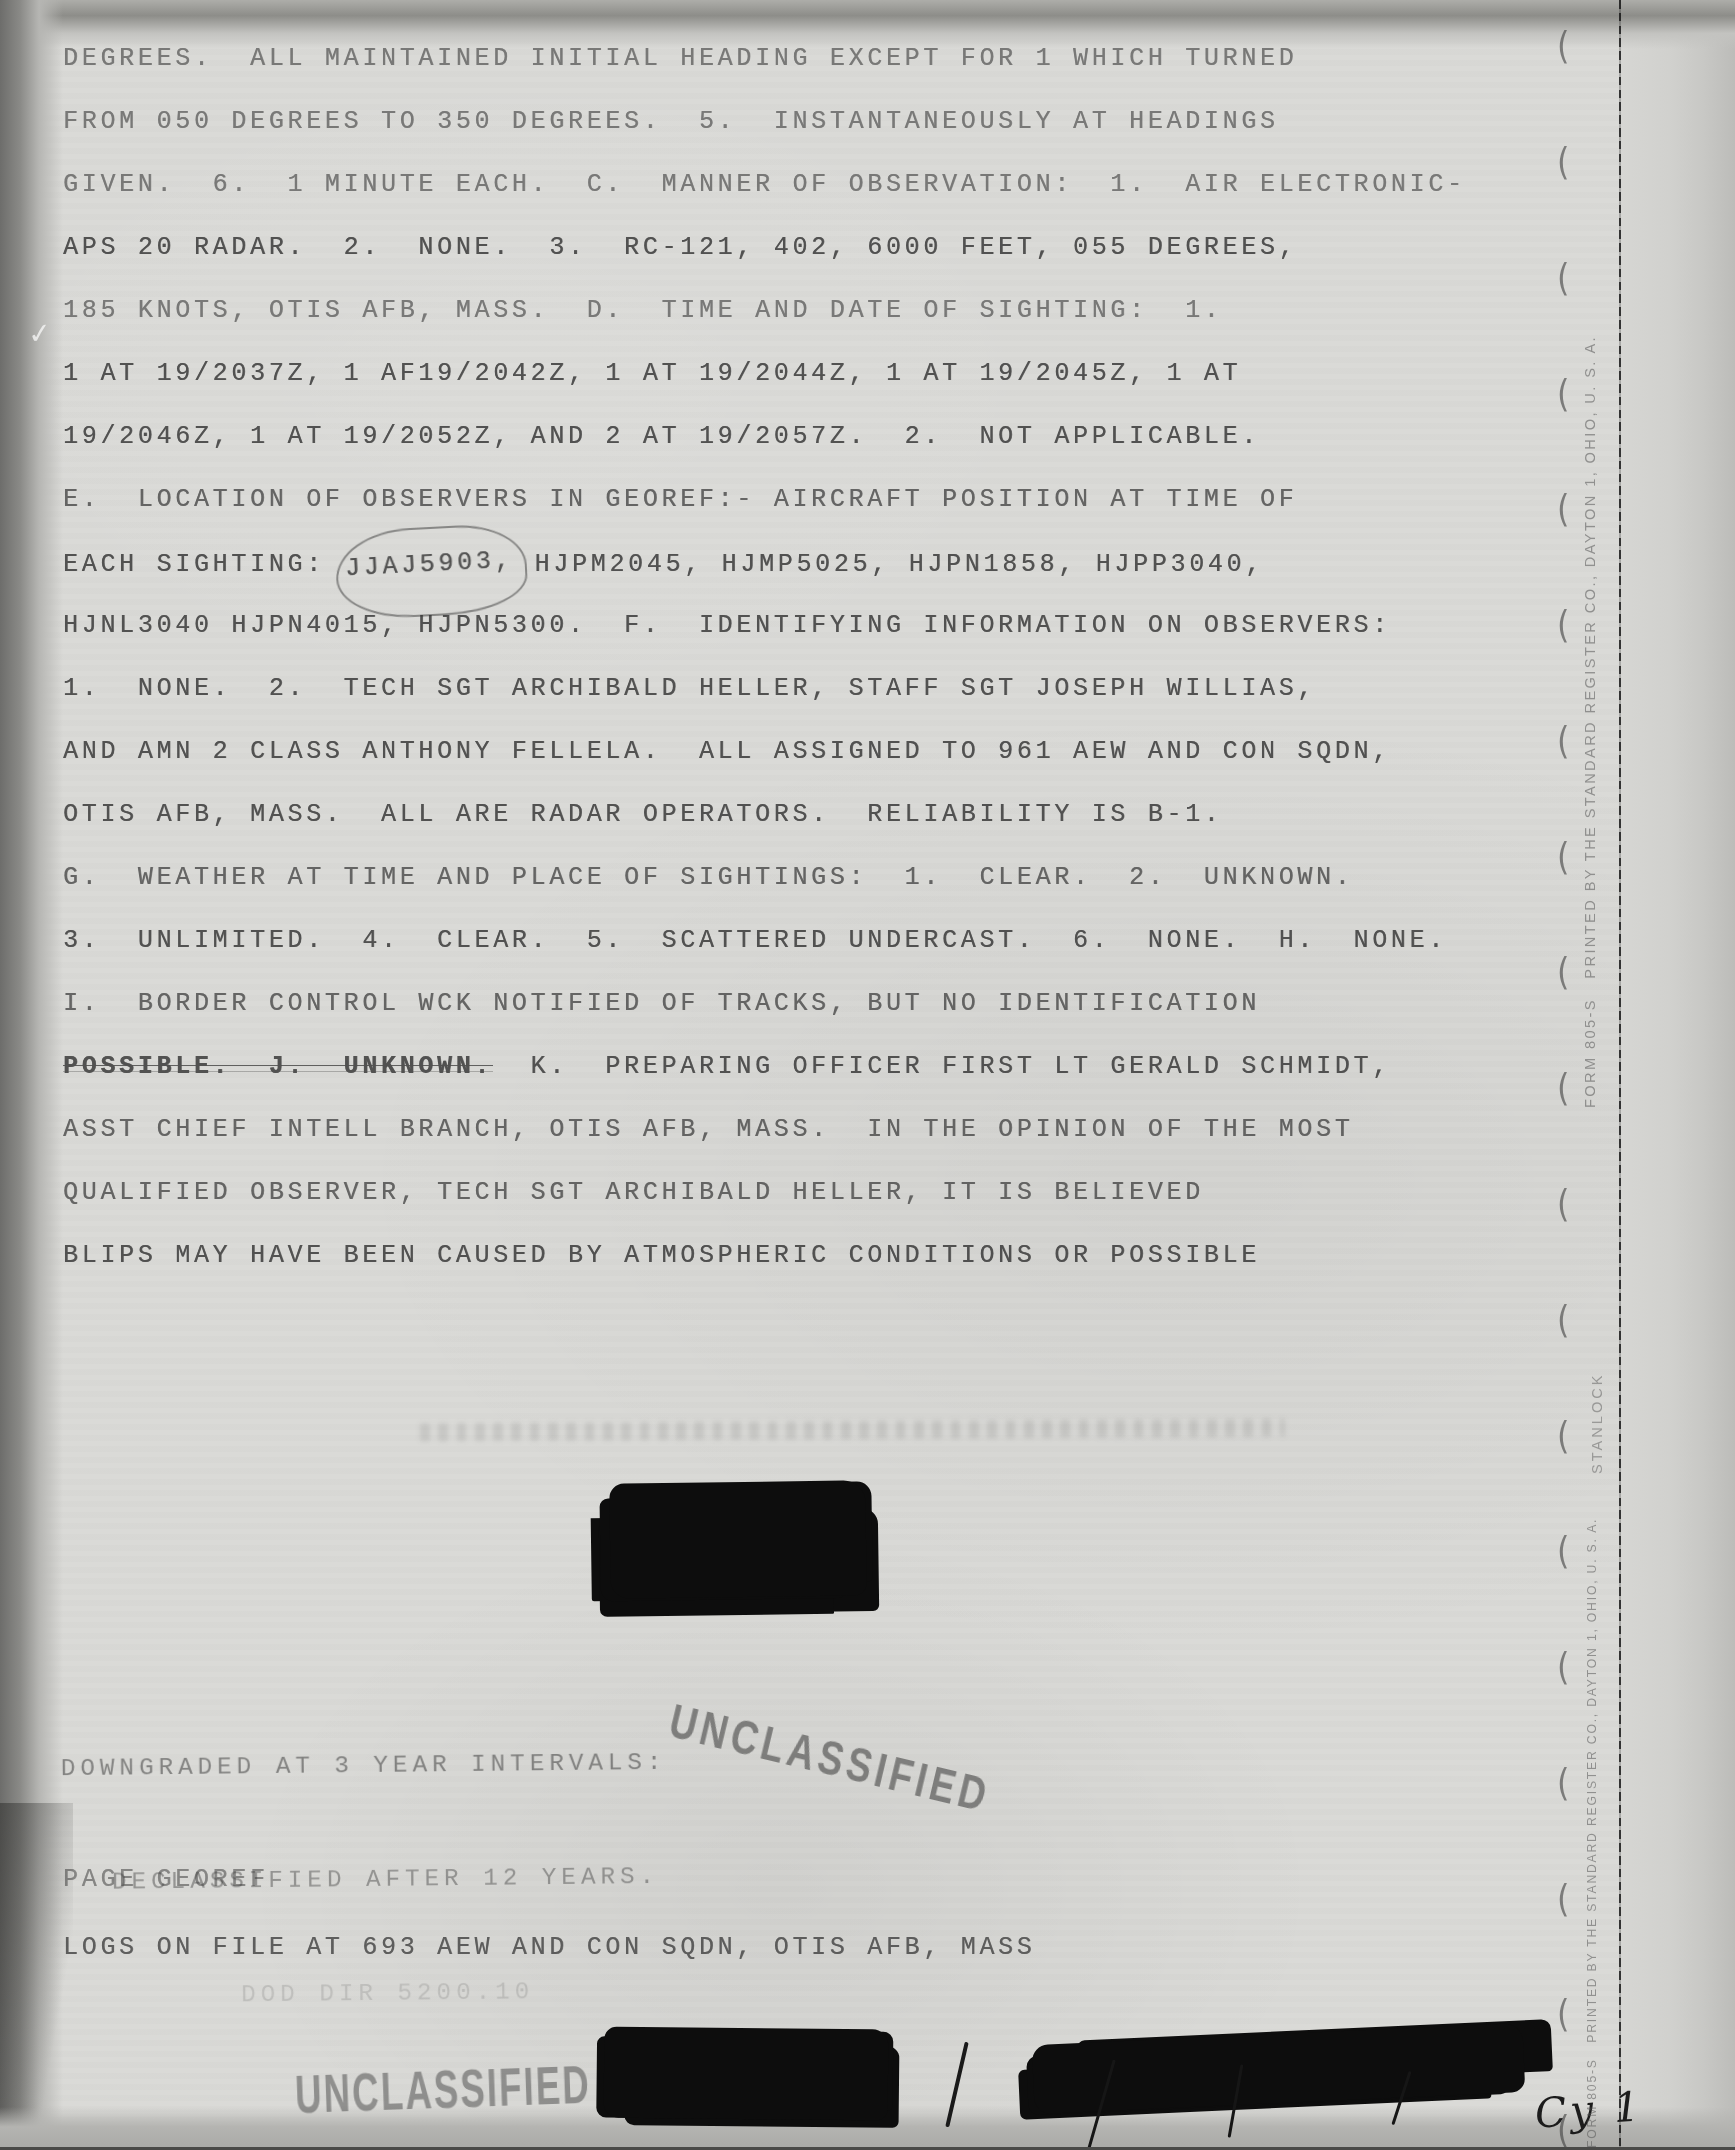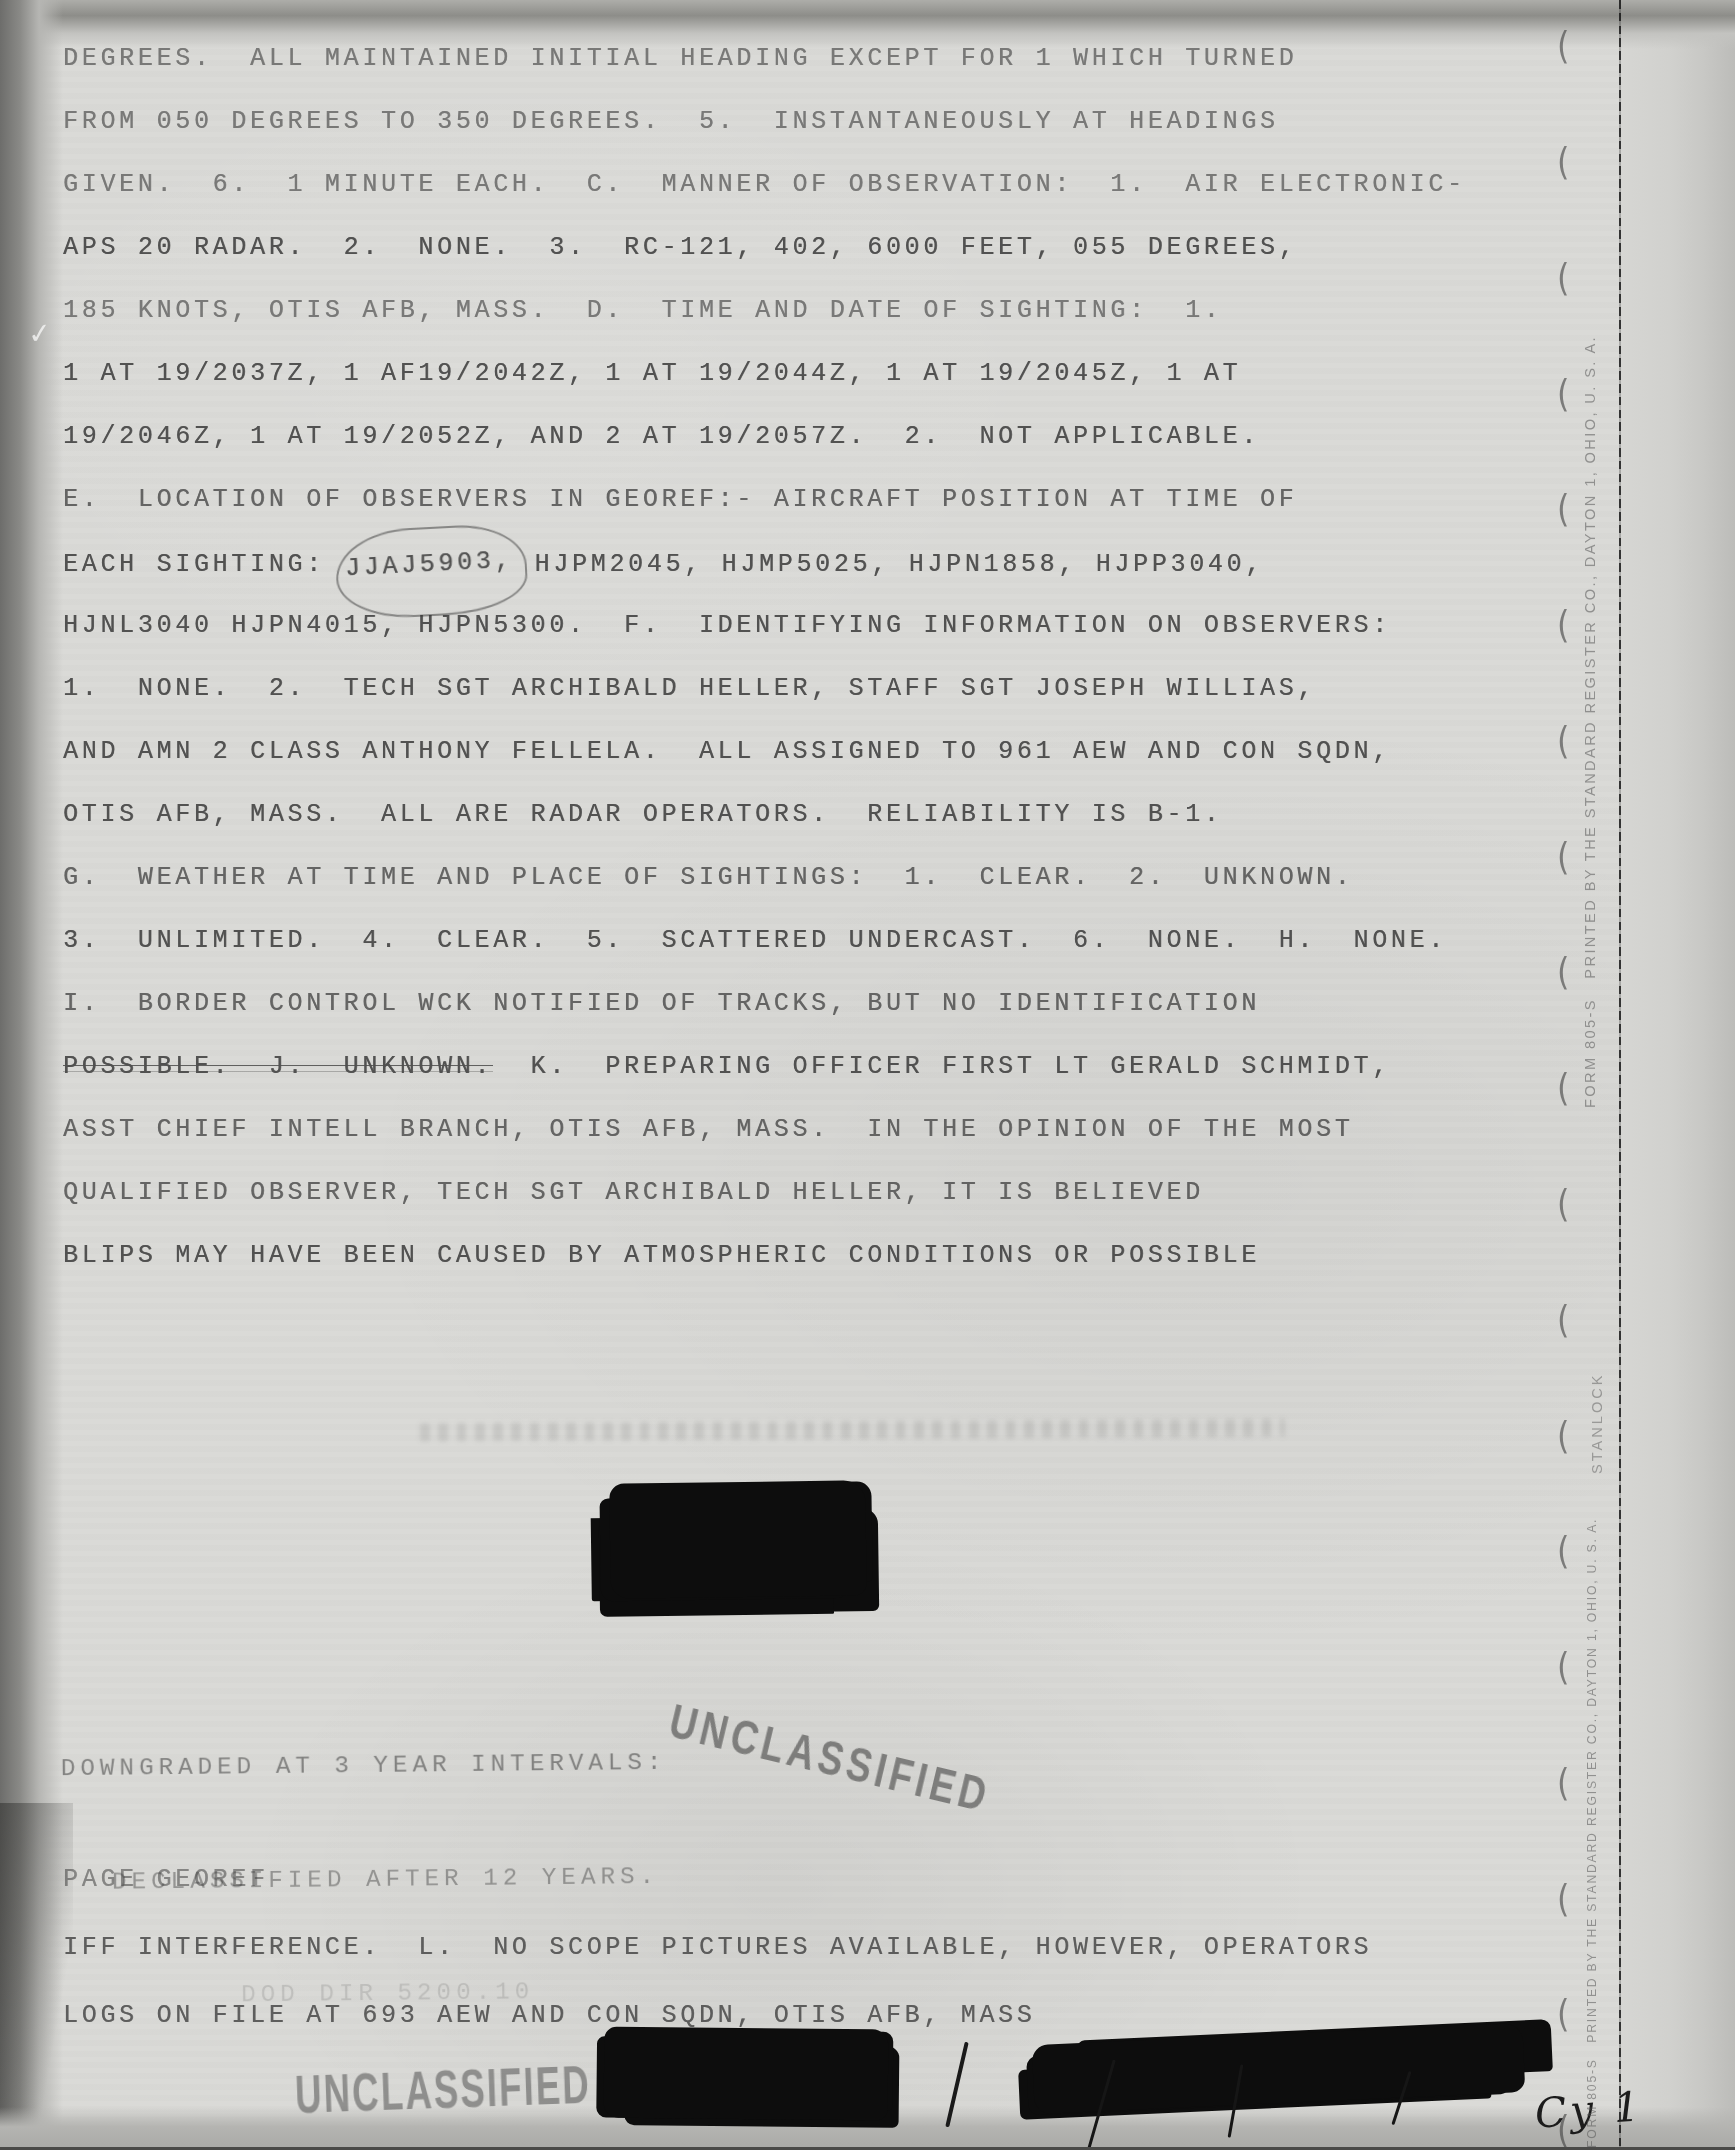--- a/index.html
+++ b/index.html
@@ -36,21 +36,21 @@
   .tline:nth-child(1),.tline:nth-child(2),.tline:nth-child(3),.tline:nth-child(5){opacity:.58;filter:blur(0.4px);}
   .tline:nth-child(8),.tline:nth-child(14),.tline:nth-child(16),
   .tline:nth-child(18),.tline:nth-child(19){opacity:.7;filter:blur(0.3px);}
   .typed-footer{position:absolute;left:63px;top:1846px;font-size:25px;line-height:68px;
     letter-spacing:3.7px;white-space:pre;text-shadow:0.4px 0.4px 0.5px rgba(40,40,40,.6);}
   .fline{height:68px;opacity:.74;filter:blur(0.3px);}
   .fline:nth-child(1){opacity:.5;filter:blur(0.5px);}
 
   .struck{background-image:linear-gradient(to bottom, transparent 44%, rgba(45,45,45,.85) 44%,
     rgba(45,45,45,.85) 50%, transparent 50%, transparent 64%, rgba(45,45,45,.35) 64%,
-    rgba(45,45,45,.35) 68%, transparent 68%);}
+    rgba(45,45,45,.35) 68%, transparent 68%);font-weight:bold;}
   .circled{display:inline-block;border:2.4px solid rgba(52,52,52,.6);
     border-radius:50% 46% 55% 50% / 68% 60% 52% 58%;
     padding:3.7px 11px 18.3px 7.3px;margin:-3.7px -11px -18.3px -7.3px;transform:rotate(-3deg);}
 
   
   #stamp-downgraded{position:absolute;left:62px;top:1671px;font-size:24.4px;letter-spacing:4.9px;
     color:rgba(60,60,60,.55);transform:rotate(-.6deg);filter:blur(0.3px);white-space:pre;line-height:38px;}
   #stamp-downgraded .dg2{margin-left:50px;opacity:.8;}
   #stamp-downgraded .dg3{margin-left:178px;opacity:.3;}
   #stamp-unclass-diag{position:absolute;left:677px;top:1693px;font-family:"Liberation Sans",sans-serif;
@@ -102,21 +102,21 @@
 
 <div class="page">
   <div id="rightstrip"></div>
   <div id="topband"></div>
   <div id="leftstrip"></div>
   <div id="cornershade"></div>
   <div id="bottomband"></div>
   <div id="fold"></div>
 
   <div class="typed-block"><div class="tline"><span>DEGREES.  ALL MAINTAINED INITIAL HEADING EXCEPT FOR 1 WHICH TURNED</span></div><div class="tline"><span>FROM 050 DEGREES TO 350 DEGREES.  5.  INSTANTANEOUSLY AT HEADINGS</span></div><div class="tline"><span>GIVEN.  6.  1 MINUTE EACH.  C.  MANNER OF OBSERVATION:  1.  AIR ELECTRONIC-</span></div><div class="tline"><span>APS 20 RADAR.  2.  NONE.  3.  RC-121, 402, 6000 FEET, 055 DEGREES,</span></div><div class="tline"><span>185 KNOTS, OTIS AFB, MASS.  D.  TIME AND DATE OF SIGHTING:  1.</span></div><div class="tline"><span>1 AT 19/2037Z, 1 AF19/2042Z, 1 AT 19/2044Z, 1 AT 19/2045Z, 1 AT</span></div><div class="tline"><span>19/2046Z, 1 AT 19/2052Z, AND 2 AT 19/2057Z.  2.  NOT APPLICABLE.</span></div><div class="tline"><span>E.  LOCATION OF OBSERVERS IN GEOREF:- AIRCRAFT POSITION AT TIME OF</span></div><div class="tline"><span>EACH SIGHTING: </span><span class="circled">JJAJ5903,</span><span> HJPM2045, HJMP5025, HJPN1858, HJPP3040,</span></div><div class="tline"><span>HJNL3040 HJPN4015, HJPN5300.  F.  IDENTIFYING INFORMATION ON OBSERVERS:</span></div><div class="tline"><span>1.  NONE.  2.  TECH SGT ARCHIBALD HELLER, STAFF SGT JOSEPH WILLIAS,</span></div><div class="tline"><span>AND AMN 2 CLASS ANTHONY FELLELA.  ALL ASSIGNED TO 961 AEW AND CON SQDN,</span></div><div class="tline"><span>OTIS AFB, MASS.  ALL ARE RADAR OPERATORS.  RELIABILITY IS B-1.</span></div><div class="tline"><span>G.  WEATHER AT TIME AND PLACE OF SIGHTINGS:  1.  CLEAR.  2.  UNKNOWN.</span></div><div class="tline"><span>3.  UNLIMITED.  4.  CLEAR.  5.  SCATTERED UNDERCAST.  6.  NONE.  H.  NONE.</span></div><div class="tline"><span>I.  BORDER CONTROL WCK NOTIFIED OF TRACKS, BUT NO IDENTIFICATION</span></div><div class="tline"><span class="struck">POSSIBLE.  J.  UNKNOWN.</span><span>  K.  PREPARING OFFICER FIRST LT GERALD SCHMIDT,</span></div><div class="tline"><span>ASST CHIEF INTELL BRANCH, OTIS AFB, MASS.  IN THE OPINION OF THE MOST</span></div><div class="tline"><span>QUALIFIED OBSERVER, TECH SGT ARCHIBALD HELLER, IT IS BELIEVED</span></div><div class="tline"><span>BLIPS MAY HAVE BEEN CAUSED BY ATMOSPHERIC CONDITIONS OR POSSIBLE</span></div></div>
-  <div class="typed-footer"><div class="fline"><span>PAGE GEOREF</span></div><div class="fline"><span>IFF INTERFERENCE.  L.  NO SCOPE PICTURES AVAILABLE, HOWEVER, OPERATORS</span></div><div class="fline"><span>LOGS ON FILE AT 693 AEW AND CON SQDN, OTIS AFB, MASS</span></div></div>
+  <div class="typed-footer"><div class="fline"><span>PAGE GEOREF</span></div><div class="fline"><span>LOGS ON FILE AT 693 AEW AND CON SQDN, OTIS AFB, MASS</span></div></div>
 
   <div id="ghost"></div>
 
   <div id="blob-center" class="blob"></div>
 
   <div id="stamp-downgraded">
     <div class="dg1">DOWNGRADED AT 3 YEAR INTERVALS:</div>
     <div class="dg2">DECLASSIFIED AFTER 12 YEARS.</div>
     <div class="dg3">DOD DIR 5200.10</div>
   </div>

